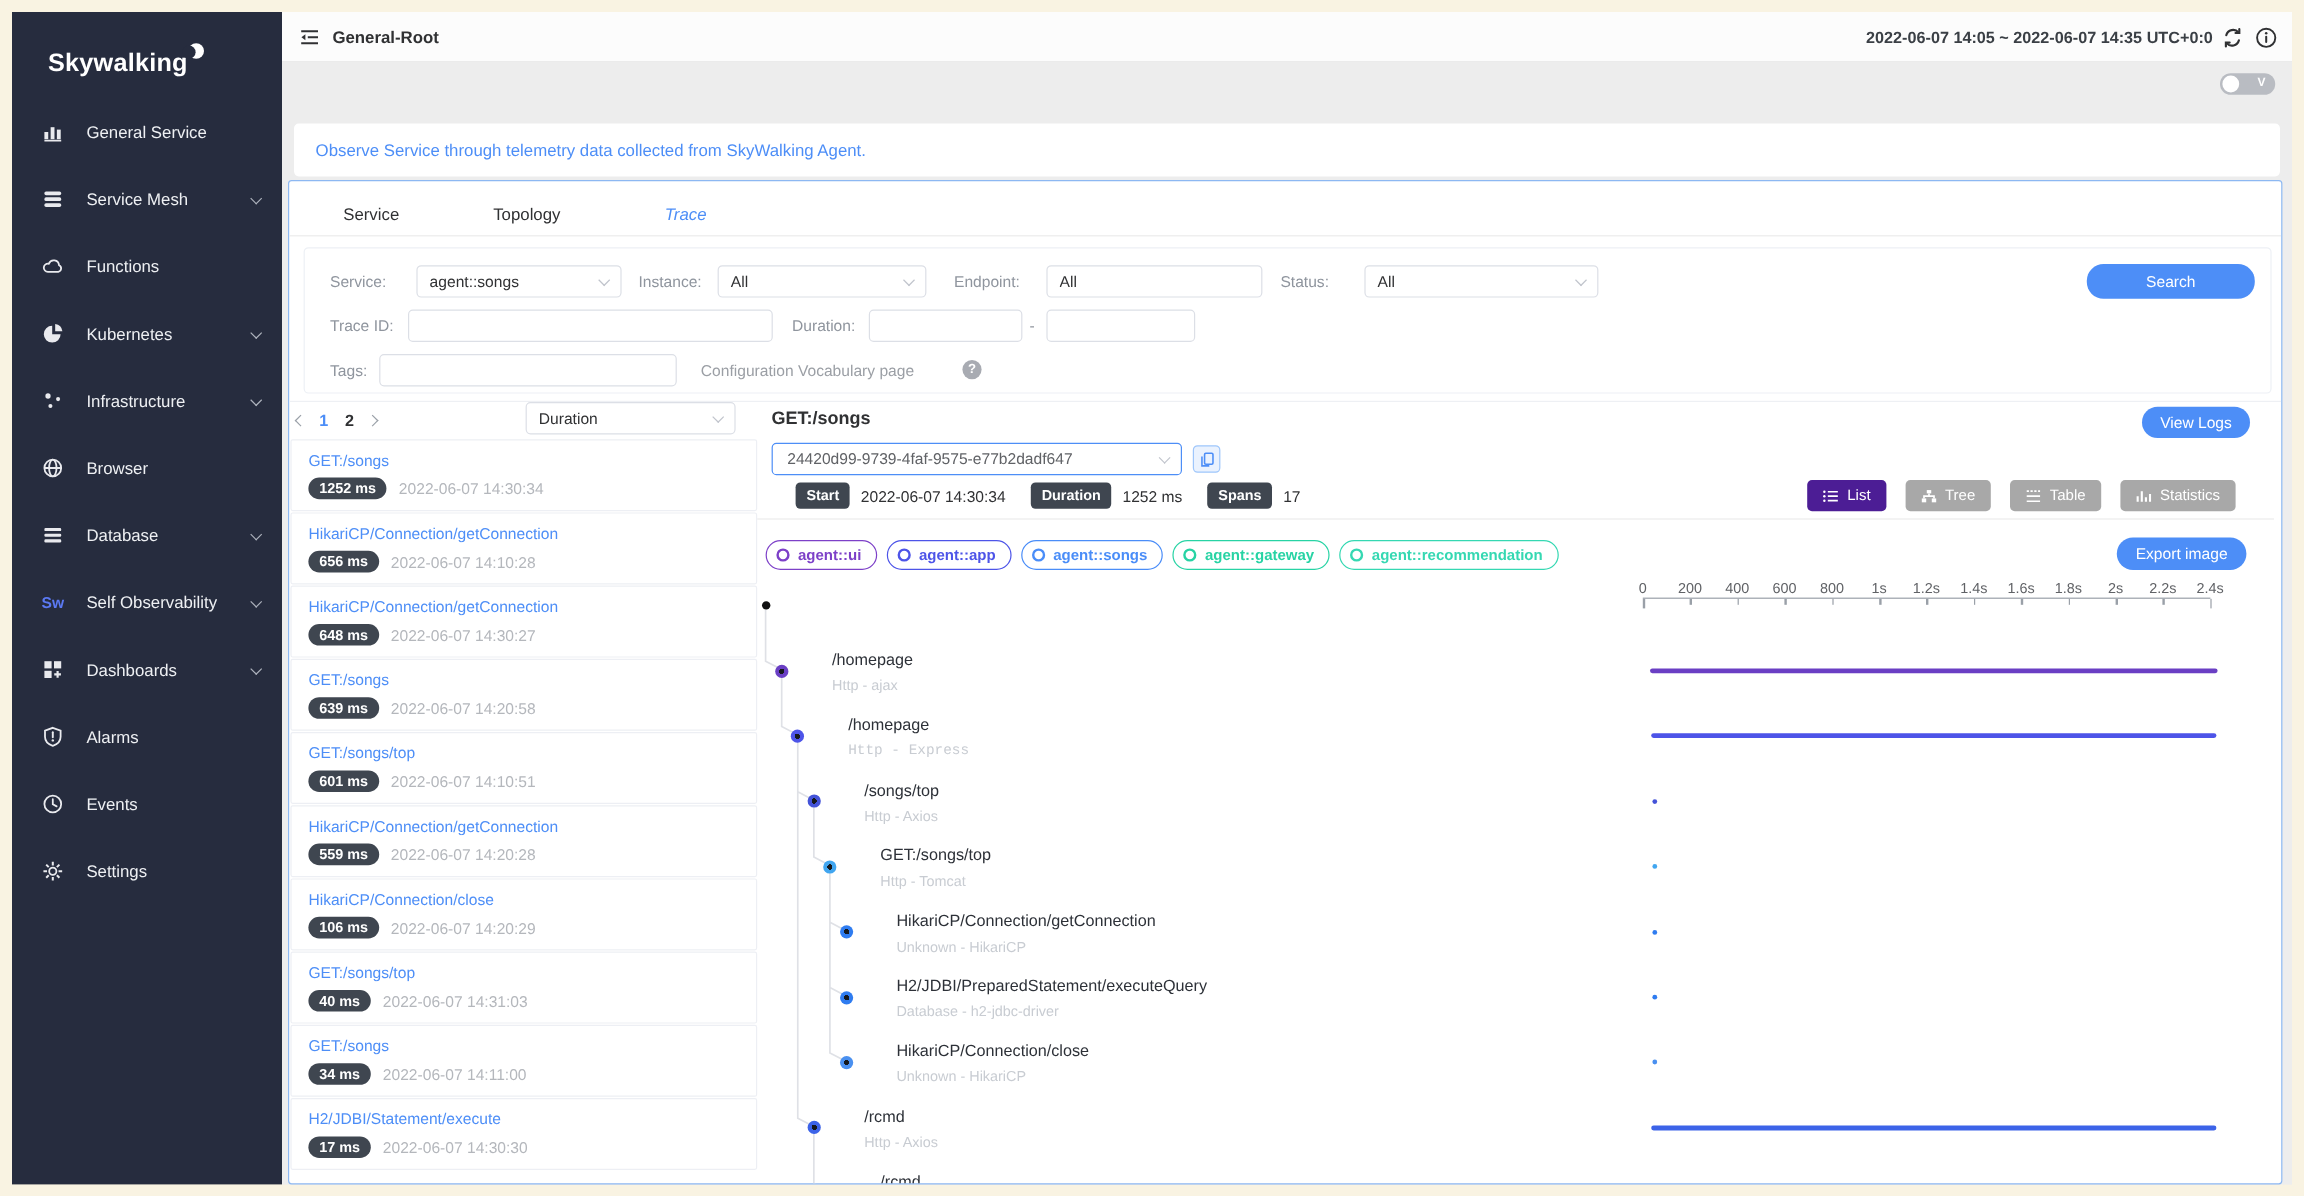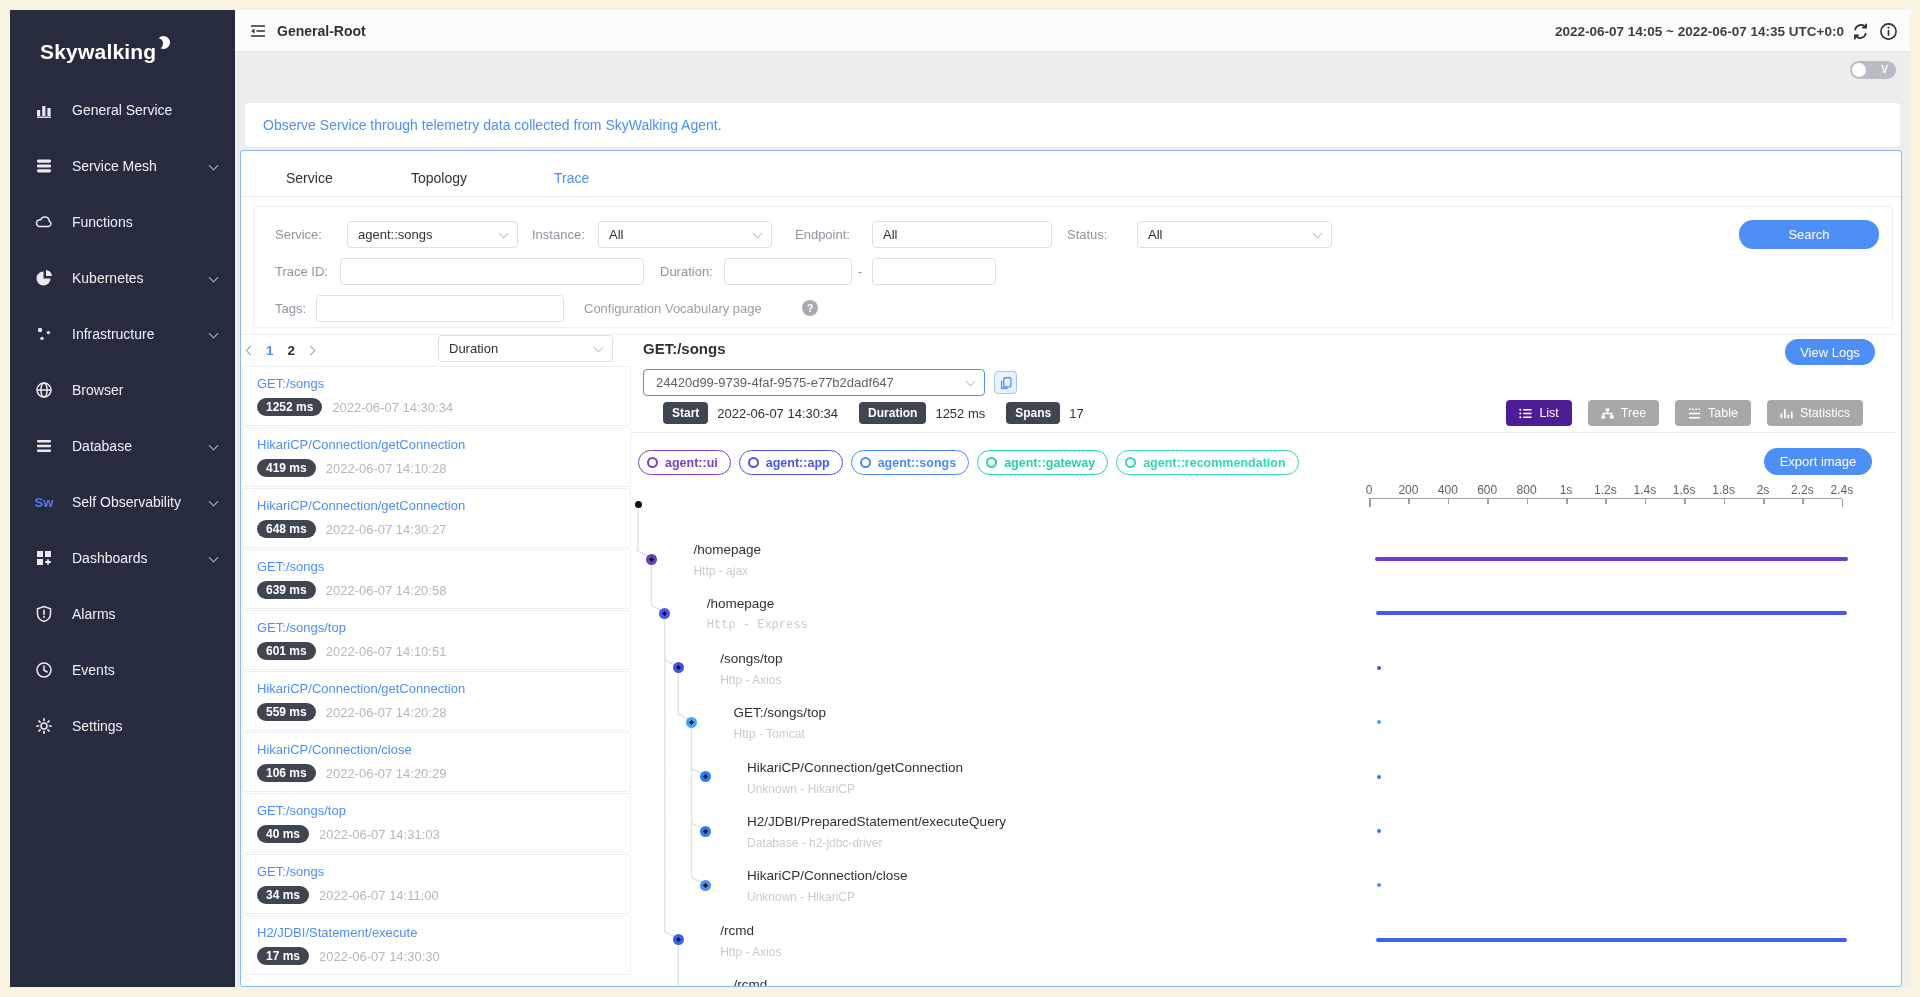--- a/index.html
+++ b/index.html
@@ -33,21 +33,21 @@
   .switch .knob { position:absolute; left:2px; top:2px; width:14px; height:14px; background:#fff; border-radius:50%; }
   .switch .sw-label { position:absolute; right:8px; top:3px; color:#fff; font-size:10px; font-weight:bold; }
 
   .body-area { position:absolute; left:0; top:42px; width:1675px; height:935px; background:#ededed; }
   .notice { position:absolute; left:10px; top:51px; width:1655px; height:44px; background:#fff; border-radius:4px; line-height:44px; padding-left:18px; font-size:14px; color:#4d8ef7; }
 
   .card { position:absolute; left:5px; top:98px; width:1662px; height:837px; background:#fff; border:1px solid #8db8f2; border-radius:3px; overflow:hidden; }
 
   
   .tab { position:absolute; top:19px; font-size:14px; color:#303133; cursor:pointer; }
-  .tab.active { color:#4d8ef7; }
+  .tab.active { color:#4d8ef7;font-style:italic; }
   .tab-divider { position:absolute; left:0; top:45px; width:100%; height:1px; background:#ececec; }
 
   
   .filter-box { position:absolute; left:12px; top:55px; width:1640px; height:122px; border:1px solid #edf0f5; border-radius:4px; }
   .flabel { position:absolute; font-size:13px; color:#8f959e; line-height:27px; }
   .sel, .inp { position:absolute; height:27px; background:#fff; border:1px solid #dcdfe6; border-radius:4px; font-size:13px; color:#303133; font-family:"Liberation Sans", sans-serif; }
   .sel { line-height:25px; padding:0 24px 0 10px; cursor:pointer; }
   .inp { padding:0 10px; }
   .chev-d { position:absolute; right:10px; top:8px; width:7px; height:7px; border-right:1.5px solid #c0c4cc; border-bottom:1.5px solid #c0c4cc; transform:rotate(45deg); }
   .btn-blue { position:absolute; background:#4d8ef7; color:#fff; border:none; border-radius:14px; font-size:13px; font-family:"Liberation Sans", sans-serif; cursor:pointer; }
@@ -318,21 +318,21 @@
             <div class="trace-item">
               <div class="ti-name">GET:/songs</div>
               <div class="ti-meta">
                 <span class="ti-badge">1252 ms</span>
                 <span class="ti-time">2022-06-07 14:30:34</span>
               </div>
             </div>
             <div class="trace-item">
               <div class="ti-name">HikariCP/Connection/getConnection</div>
               <div class="ti-meta">
-                <span class="ti-badge">419 ms</span>
+                <span class="ti-badge">656 ms</span>
                 <span class="ti-time">2022-06-07 14:10:28</span>
               </div>
             </div>
             <div class="trace-item">
               <div class="ti-name">HikariCP/Connection/getConnection</div>
               <div class="ti-meta">
                 <span class="ti-badge">648 ms</span>
                 <span class="ti-time">2022-06-07 14:30:27</span>
               </div>
             </div>

